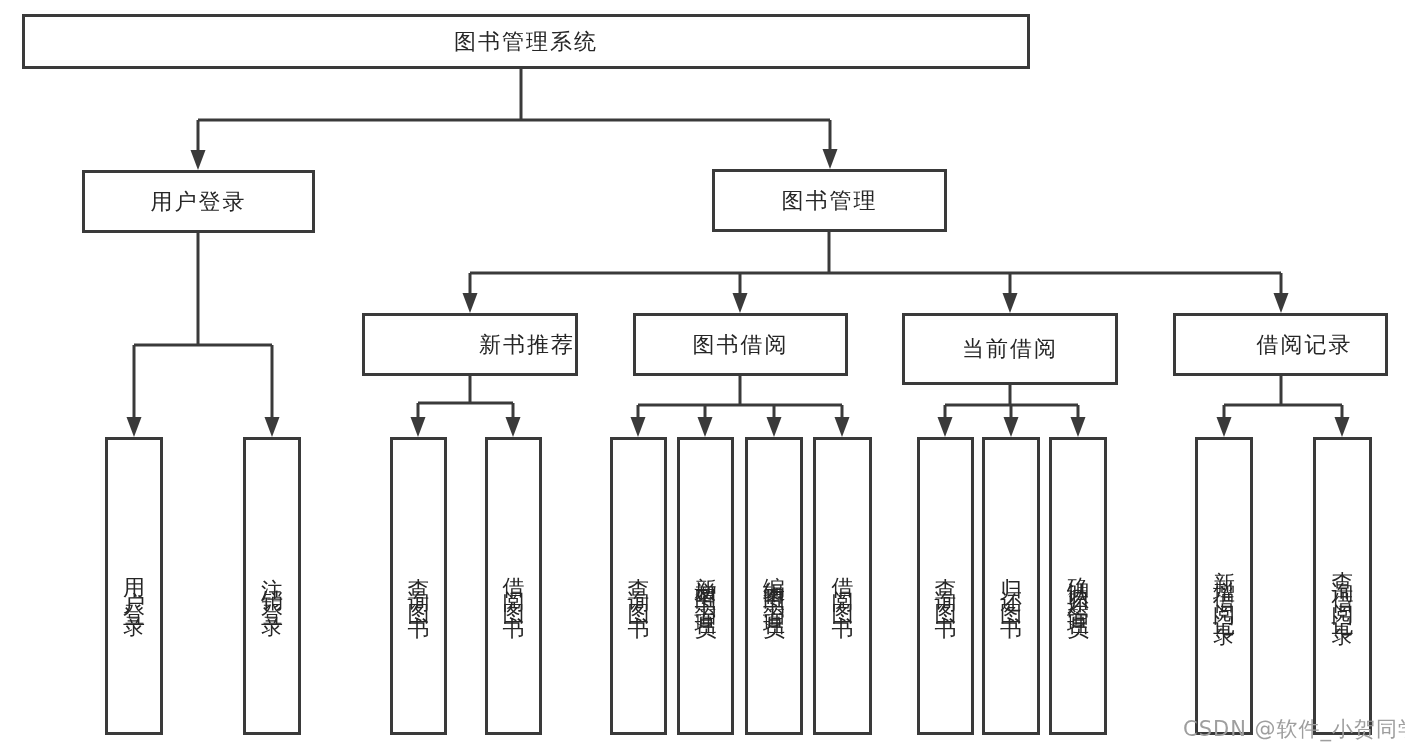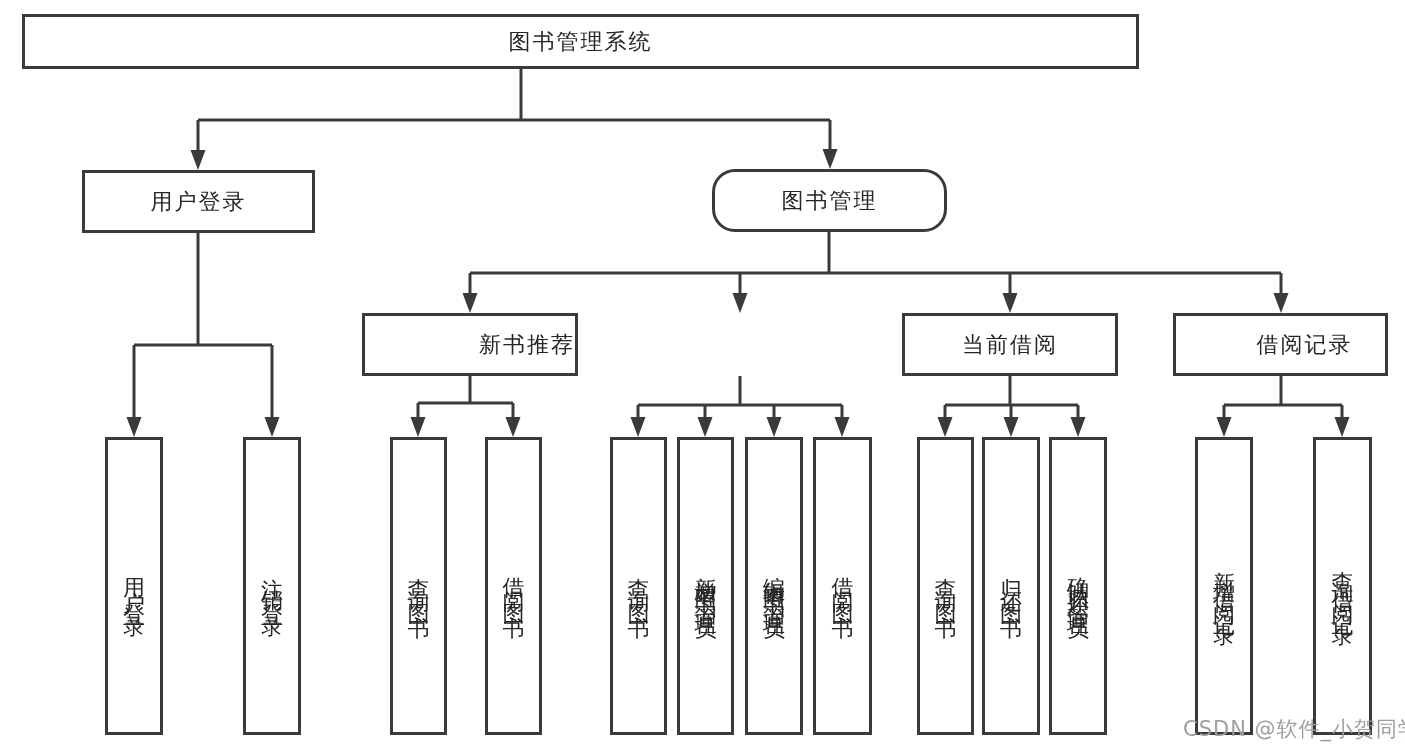--- a/index.html
+++ b/index.html
@@ -95,35 +95,38 @@
       <polygon points="766.5,417 781.5,417 774,437"></polygon>
       <polygon points="834.5,417 849.5,417 842,437"></polygon>
       <polygon points="937.5,417 952.5,417 945,437"></polygon>
       <polygon points="1003.5,417 1018.5,417 1011,437"></polygon>
       <polygon points="1070.5,417 1085.5,417 1078,437"></polygon>
       <polygon points="1216.5,417 1231.5,417 1224,437"></polygon>
       <polygon points="1334.5,417 1349.5,417 1342,437"></polygon>
     </g>
   </svg>
 
-  <div class="hbox" style="left:22px;top:14px;width:1117px;height:55px;">
+  <div class="hbox" style="left:22px;top:14px;width:1008px;height:55px;">
     <span>图书管理系统</span>
   </div>
 
   <div class="hbox" style="left:82px;top:170px;width:233px;height:63px;">
     <span>用户登录</span>
   </div>
-  <div class="hbox" style="left:712px;top:169px;width:235px;height:63px;border-radius:23px;">
+  <div class="hbox" style="left:712px;top:169px;width:235px;height:63px;">
     <span>图书管理</span>
   </div>
 
   <div class="hbox" style="left:362px;top:313px;width:216px;height:63px;justify-content:flex-end;">
     <span>新书推荐</span>
   </div>
-  <div class="hbox" style="left:902px;top:313px;width:216px;height:63px;">
+  <div class="hbox" style="left:633px;top:313px;width:215px;height:63px;">
+    <span>图书借阅</span>
+  </div>
+  <div class="hbox" style="left:902px;top:313px;width:216px;height:72px;">
     <span>当前借阅</span>
   </div>
   <div class="hbox" style="left:1173px;top:313px;width:215px;height:63px;padding-left:48px;">
     <span>借阅记录</span>
   </div>
 
   <div class="leaf" style="left:105px;width:58px;">
     <span>用户登录</span>
   </div>
   <div class="leaf" style="left:243px;width:58px;">

